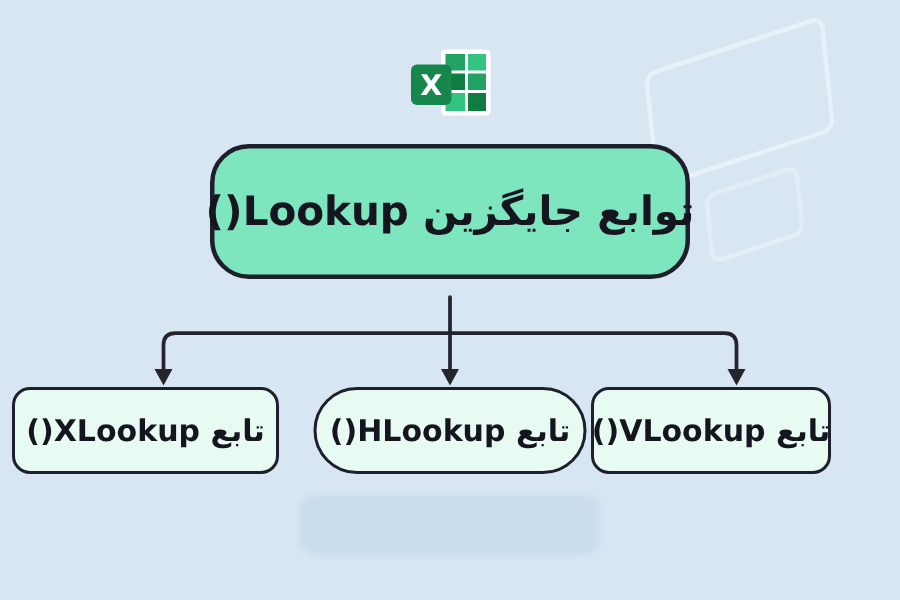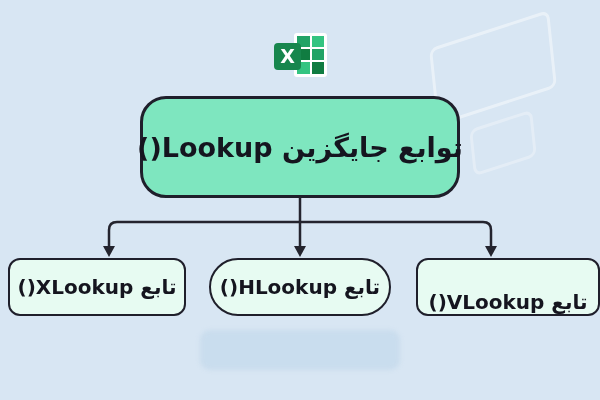--- a/index.html
+++ b/index.html
@@ -21,21 +21,21 @@
     background:rgba(190,213,233,0.55);
     border-radius:10px;
     filter:blur(2px);
   }
   
   .excel-icon{
     position:absolute;left:272px;top:32px;width:56px;height:48px;
   }
   
   .root-node{
-    position:absolute;left:140px;top:96px;width:320px;height:102px;
+    position:absolute;left:140px;top:96px;width:320px;height:90px;
     background:#7ee6bf;
     border:3px solid #1f1f2b;
     border-radius:26px;
     display:flex;align-items:center;justify-content:center;
     box-sizing:border-box;
   }
   .root-node .label{
     font-size:27px;font-weight:bold;color:#15151f;
     white-space:nowrap;direction:rtl;
   }
@@ -49,21 +49,21 @@
     border-radius:12px;
     display:flex;align-items:center;justify-content:center;
     box-sizing:border-box;
   }
   .child-node .label{
     font-size:20px;font-weight:bold;color:#15151f;
     white-space:nowrap;direction:rtl;
   }
   .child-x{left:8px;width:178px;justify-content:center;}
   .child-h{left:209px;width:182px;border-radius:29px;}
-  .child-v{left:416px;width:184px;align-items:flex-end;}
+  .child-v{left:394px;width:160px;}
 </style>
 </head>
 <body>
 
 <div class="canvas">
 
   <div class="wm wm-key" style="left:430px;top:30px;width:120px;height:70px;"></div>
   <div class="wm wm-key" style="left:470px;top:120px;width:60px;height:40px;border-color:rgba(255,255,255,0.3);"></div>
   <div class="wm wm-blob" style="left:200px;top:330px;width:200px;height:40px;"></div>
 

